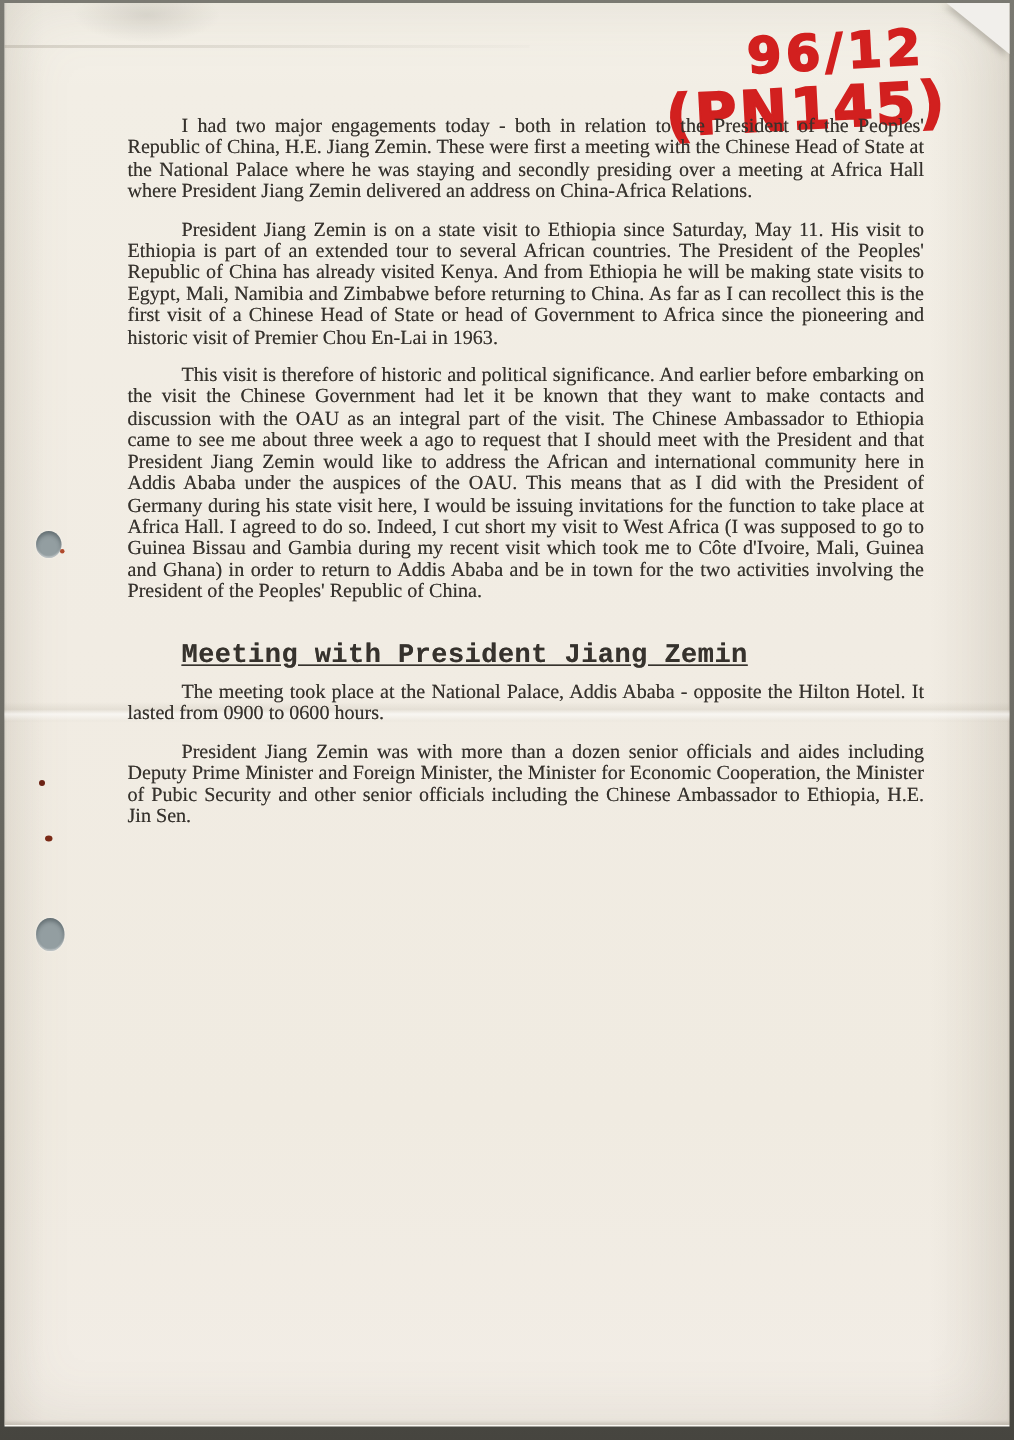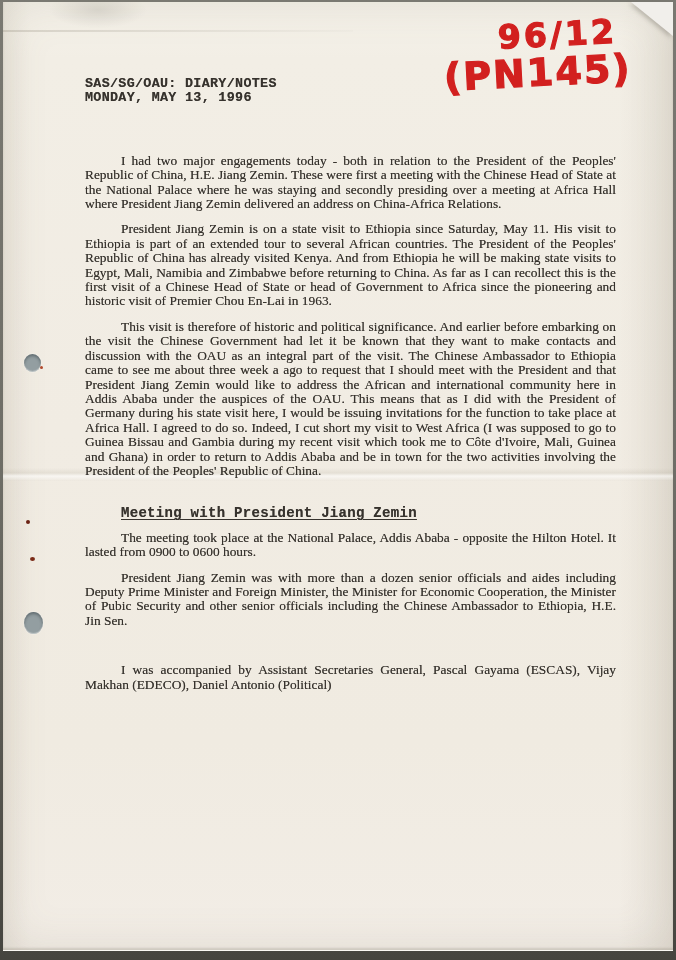--- a/index.html
+++ b/index.html
@@ -65,21 +65,21 @@
   }
   .header { font-weight: bold; margin-bottom: 48px; letter-spacing: 0.3px; }
   .para {
     margin: 0 0 11px 0;
     text-align: justify;
     text-indent: 36px;
     font-family: Liberation Serif, serif;
   }
   .para-p5 { margin-bottom: 35px; }
   .heading {
-    font-size: 14px; font-weight: bold;
+    font-size: 18px; font-weight: bold;
     margin: 28px 0 10px 36px;
     text-decoration: underline;
     text-underline-offset: 2px;
     letter-spacing: 0.3px;
   }
 </style>
 </head>
 <body>
 
 <div class="scan">
@@ -95,30 +95,25 @@
     <span class="speck s1"></span>
     <span class="speck s2"></span>
     <span class="speck s3"></span>
 
     <div class="annotation">
       <div class="ann-line1">96/12</div>
       <div class="ann-line2">(PN145)</div>
     </div>
 
     <div class="doc">
-      <div class="header">
-        <div>SAS/SG/OAU: DIARY/NOTES</div>
-        <div>MONDAY, MAY 13, 1996</div>
-      </div>
 
       <p class="para">I had two major engagements today - both in relation to the President of the Peoples' Republic of China, H.E. Jiang Zemin.  These were first a meeting with the Chinese Head of State at the National Palace where he was staying and secondly presiding over a meeting at Africa Hall where President Jiang Zemin delivered an address on China-Africa Relations.</p>
       <p class="para">President Jiang Zemin is on a state visit to Ethiopia since Saturday, May 11.  His visit to Ethiopia is part of an extended tour to several African countries.  The President of the Peoples' Republic of China has already visited Kenya.  And from Ethiopia he will be making state visits to Egypt, Mali, Namibia and Zimbabwe before returning to China.  As far as I can recollect this is the first visit of a Chinese Head of State or head of Government to Africa since the pioneering and historic visit of Premier Chou En-Lai in 1963.</p>
       <p class="para">This visit is therefore of historic and political significance.  And earlier before embarking on the visit the Chinese Government had let it be known that they want to make contacts and discussion with the OAU as an integral part of the visit.  The Chinese Ambassador to Ethiopia came to see me about three week a ago to request that I should meet with the President and that President Jiang Zemin would like to address the African and international community here in Addis Ababa under the auspices of the OAU.  This means that as I did with the President of Germany during his state visit here, I would be issuing invitations for the function to take place at Africa Hall.  I agreed to do so.  Indeed, I cut short my visit to West Africa (I was supposed to go to Guinea Bissau and Gambia during my recent visit which took me to Côte d'Ivoire, Mali, Guinea and Ghana) in order to return to Addis Ababa and be in town for the two activities involving the President of the Peoples' Republic of China.</p>
 
       <h2 class="heading">Meeting with President Jiang Zemin</h2>
 
       <p class="para">The meeting took place at the National Palace, Addis Ababa - opposite the Hilton Hotel.  It lasted from 0900 to 0600 hours.</p>
       <p class="para para-p5">President Jiang Zemin was with more than a dozen senior officials and aides including Deputy Prime Minister and Foreign Minister, the Minister for Economic Cooperation, the Minister of Pubic Security and other senior officials including the Chinese Ambassador to Ethiopia, H.E. Jin Sen.</p>
-      <p class="para">I was accompanied by Assistant Secretaries General, Pascal Gayama (ESCAS), Vijay Makhan (EDECO), Daniel Antonio (Political)</p>
     </div>
 
   </div>
 </div>
 
 </body></html>

